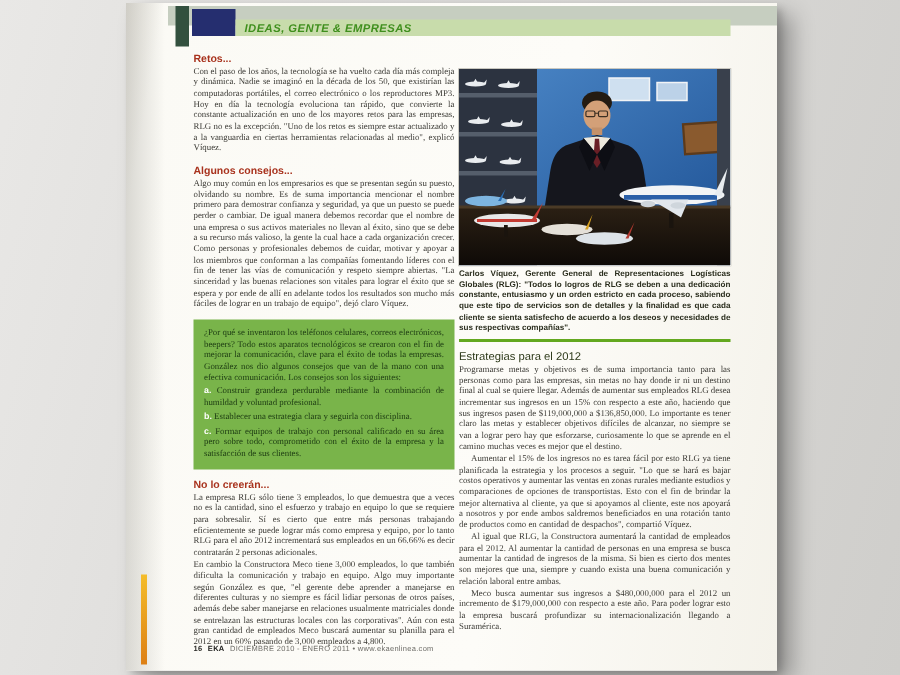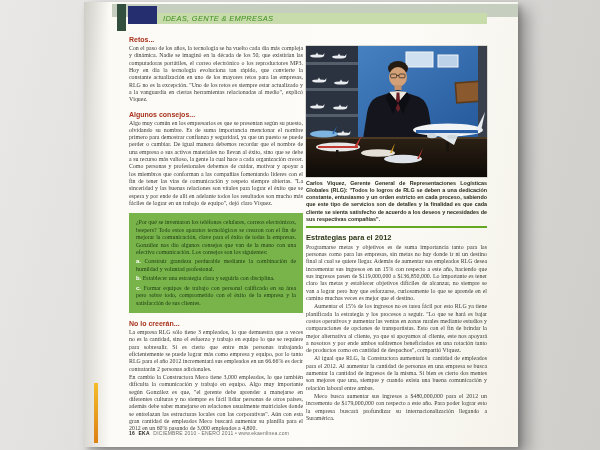--- a/index.html
+++ b/index.html
@@ -9,39 +9,39 @@
     background:linear-gradient(100deg,#efede6 0%,#fbfaf5 5%,#fdfcf8 60%,#f4f2ea 100%);
     box-shadow:10px 7px 14px rgba(0,0,0,.30),3px 3px 5px rgba(0,0,0,.18);}
   .page::before{content:"";position:absolute;left:0;top:0;bottom:0;width:26px;
     background:linear-gradient(90deg,rgba(80,78,70,.20),rgba(80,78,70,0));pointer-events:none;}
   
   .sage-band{position:absolute;left:28px;top:2px;right:0;height:13px;background:#c6cec0;}
   .dark-strip{position:absolute;left:33px;top:2px;width:9px;height:27px;background:#33503e;}
   .navy-box{position:absolute;left:44px;top:4px;width:29px;height:18px;background:#252e6f;}
   .cat-bar{position:absolute;left:73px;top:11px;width:330px;height:11px;background:#c8dcab;}
   .cat-label{position:absolute;left:6px;top:1px;font-family:"Liberation Sans",sans-serif;
-    font-weight:normal;font-style:italic;font-size:7.5px;color:#3f8f1d;letter-spacing:.3px;white-space:nowrap;}
+    font-weight:bold;font-style:italic;font-size:7.5px;color:#3f8f1d;letter-spacing:.3px;white-space:nowrap;}
   
   .col-left{position:absolute;left:45px;top:34px;width:174px;}
   .col-right{position:absolute;left:222px;top:44px;width:181px;}
   .h-red{font-family:"Liberation Sans",sans-serif;font-weight:bold;font-size:7px;
     color:#a8321d;margin:7px 0 2px 0;}
   .h-red.first{margin-top:0;}
   .btx{font-size:5.9px;line-height:1.24;color:#3c3b36;text-align:justify;margin:0 0 1px 0;}
   .btx.ind{text-indent:8px;}
   .quote-box{background:#79b44a;margin-top:6px;padding:6px 7px 6px 7px;}
   .qb-intro{font-size:5.9px;line-height:1.26;color:#1c3a12;text-align:justify;margin:0;}
   .qb-item{font-size:5.9px;line-height:1.26;color:#1c3a12;text-align:justify;margin:2px 0 0 0;}
   .qb-item b{color:#ffffff;font-family:"Liberation Sans",sans-serif;}
   
   .photo-wrap{width:181px;height:131px;overflow:hidden;box-shadow:0 0 0 .5px #b9b7ae;}
   .caption{font-family:"Liberation Sans",sans-serif;font-weight:bold;font-size:5.4px;
     line-height:1.32;color:#2b2e1e;text-align:justify;margin:3px 0 0 0;}
   .green-rule{height:2px;background:#63a81f;margin-top:3px;}
-  .h-strategy{font-family:"Liberation Sans",sans-serif;font-weight:bold;font-size:7.5px;
+  .h-strategy{font-family:"Liberation Sans",sans-serif;font-weight:normal;font-size:7.5px;
     color:#2e3a1a;margin:5px 0 2px 0;}
   
   .footer{position:absolute;left:45px;top:428px;font-family:"Liberation Sans",sans-serif;
     font-size:5px;color:#6e6d68;letter-spacing:.2px;white-space:nowrap;}
   .footer b{color:#2b2b28;}
   .footer .brand{color:#1c1c1a;font-weight:bold;margin:0 2px;}
   .orange-strip{position:absolute;left:10px;top:381px;width:4px;height:60px;
     background:linear-gradient(#f4bd2a,#dd7f15);}
 </style>
 </head>

